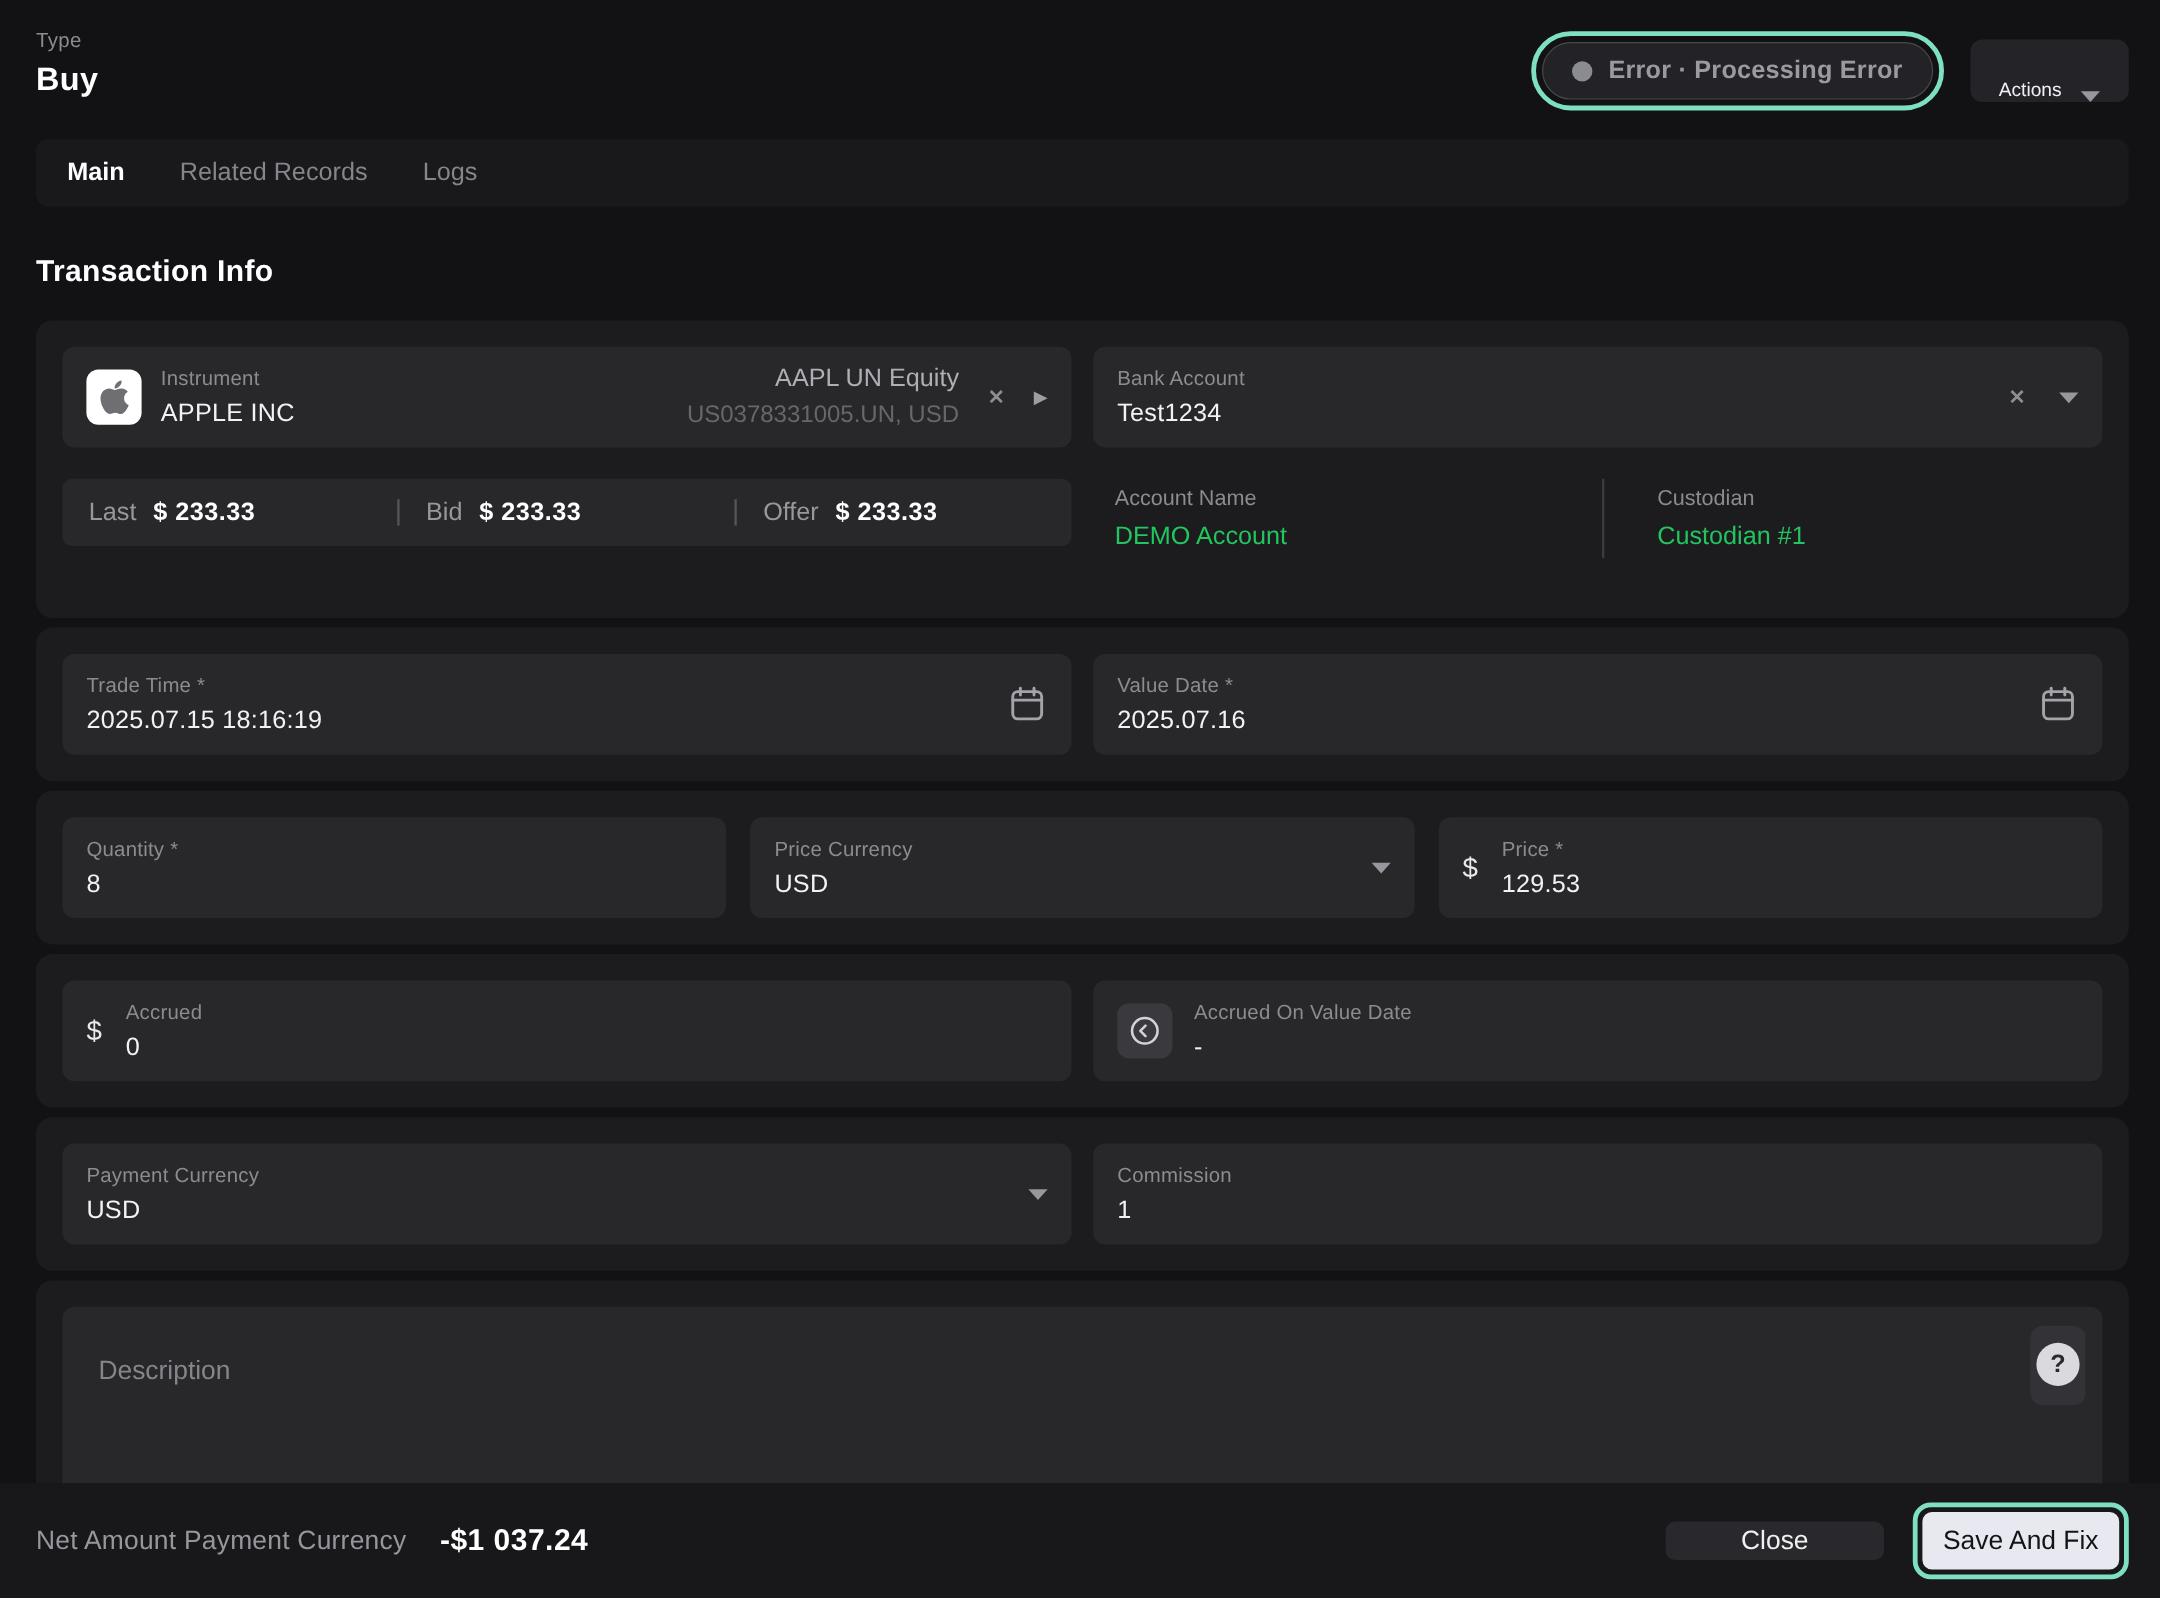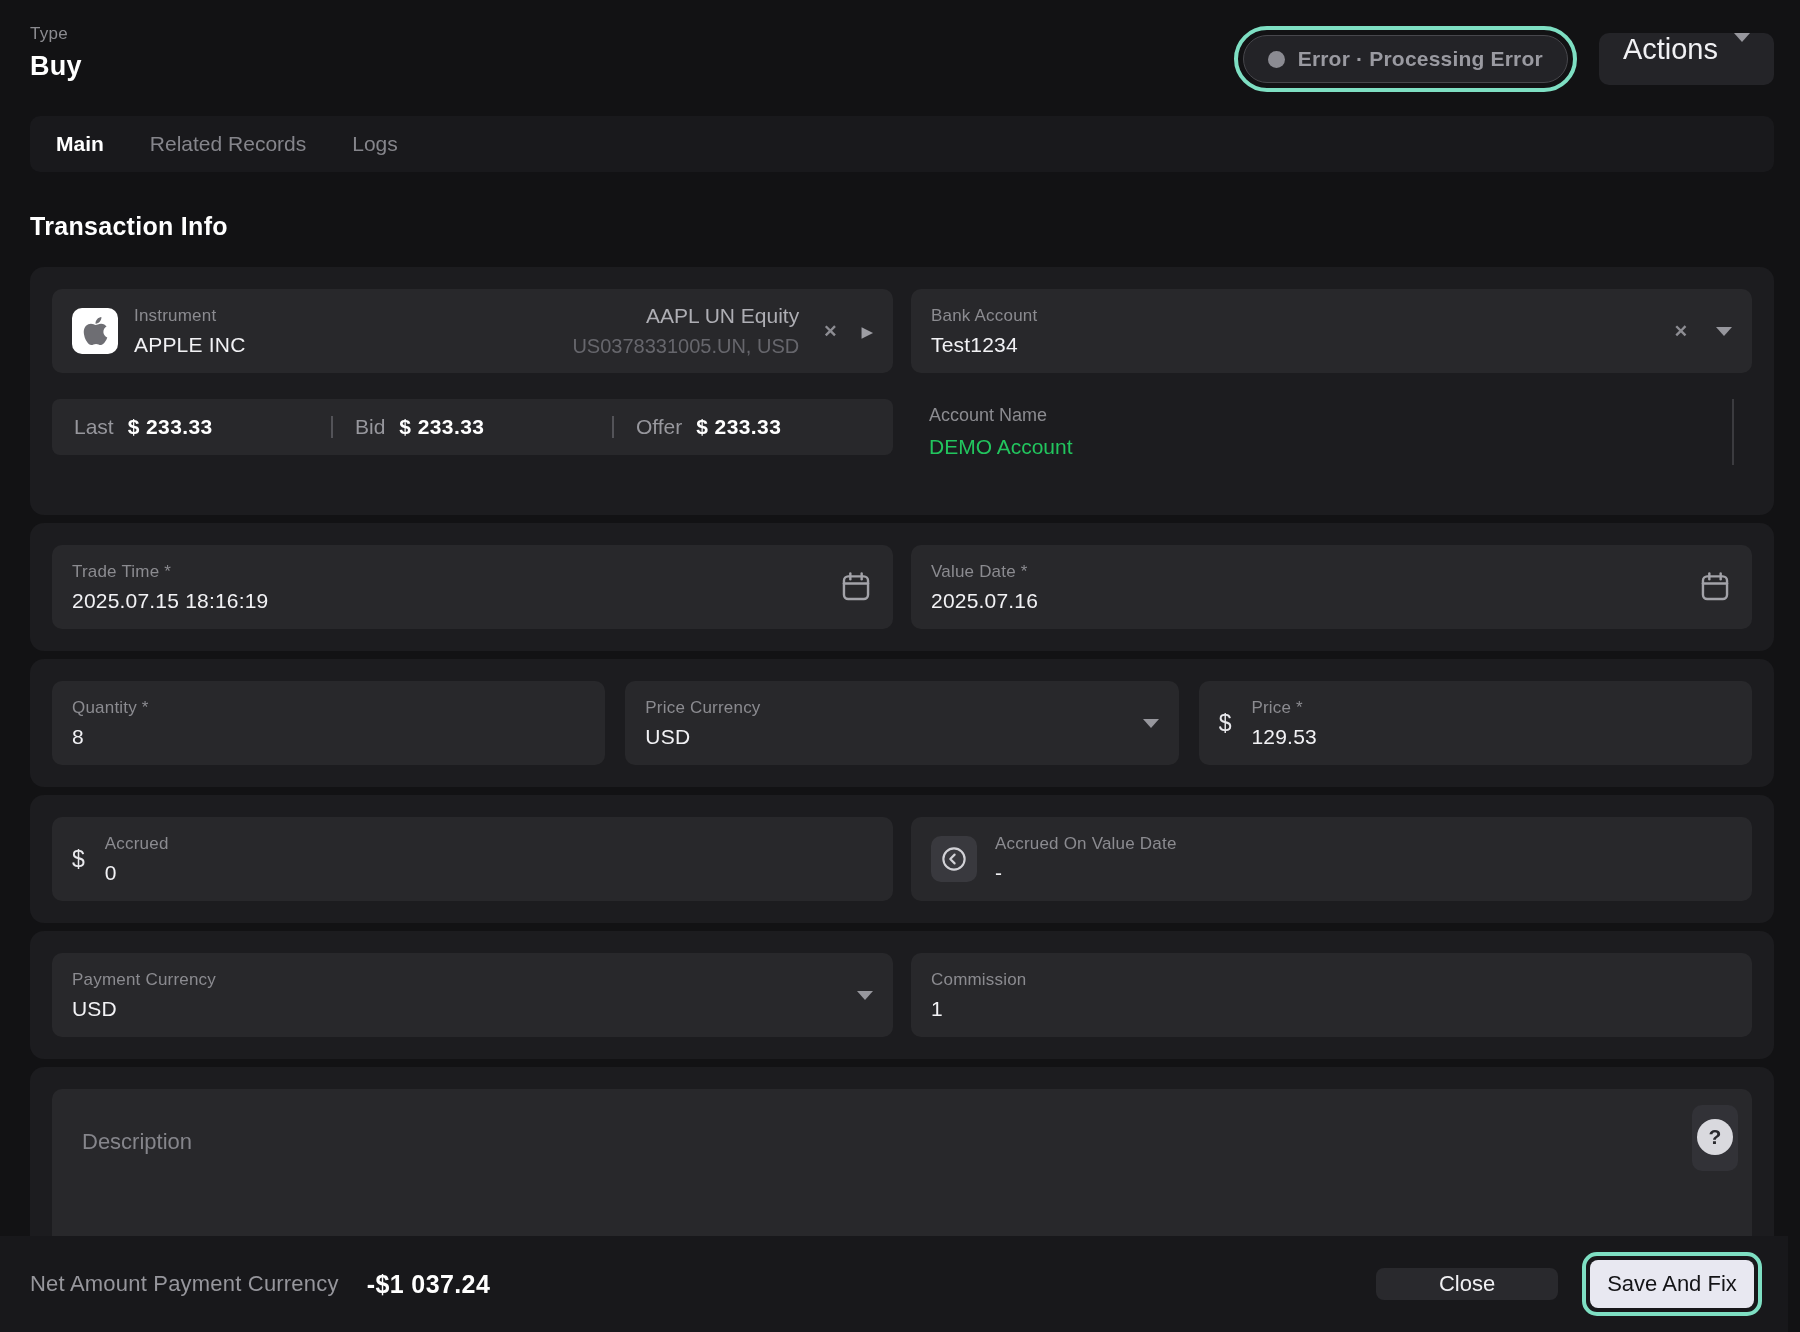--- a/index.html
+++ b/index.html
@@ -23,24 +23,24 @@
   .status-badge {
     display:flex; align-items:center; gap:13px;
     height:48px; padding:0 24px;
     background:#232327; border:1.5px solid #47474c; border-radius:26px;
     cursor:pointer;
   }
   .status-dot { width:17px; height:17px; border-radius:50%; background:#8b8b92; }
   .status-text { font-size:21px; font-weight:700; color:#9a9aa1; letter-spacing:.2px; white-space:nowrap; }
 
   .actions-btn {
-    display:flex; align-items:flex-start; gap:16px;
+    display:flex; align-items:flex-end; gap:16px;
     height:52px; padding:0 24px;
     background:#242428; border:none; border-radius:10px;
-    color:#f1f1f4; font-size:29px; font-family:inherit; cursor:pointer;
+    color:#f1f1f4; font-size:16px; font-family:inherit; cursor:pointer;
   }
   .caret-down { width:0; height:0; border-left:8px solid transparent; border-right:8px solid transparent; border-top:9px solid #97979d; }
 
   
   .tabbar {
     margin:24px 26px 0 30px; height:56px;
     background:#19191c; border-radius:10px;
     display:flex; align-items:center; padding:0 26px; gap:46px;
   }
   .tab { font-size:21px; color:#85858b; cursor:pointer; white-space:nowrap; }
@@ -99,21 +99,21 @@
   .desc-input {
     width:100%; height:100%; background:transparent; border:none; outline:none; resize:none;
     font-family:inherit; font-size:22px; color:#e8e8ec;
   }
   .desc-input::placeholder { color:#85858b; }
   .help-wrap { position:absolute; top:16px; right:14px; width:46px; height:66px; background:#323237; border-radius:10px; display:flex; align-items:flex-start; justify-content:center; padding-top:14px; cursor:pointer; }
   .help-circle { width:36px; height:36px; border-radius:50%; background:#d9d9de; color:#2a2a2e; font-size:21px; font-weight:700; display:flex; align-items:center; justify-content:center; }
 
   
   .footer {
-    position:absolute; left:0; right:12px; bottom:0; height:96px;
+    position:absolute; left:0; right:0; bottom:0; height:96px;
     background:#18181b; z-index:10;
     display:flex; align-items:center; justify-content:space-between;
     padding:0 26px 0 30px;
   }
   .net { display:flex; align-items:center; gap:28px; }
   .net-label { font-size:22px; color:#96969c; letter-spacing:.2px; }
   .net-value { font-size:25px; font-weight:700; color:#ffffff; letter-spacing:.4px; }
   .footer-btns { display:flex; align-items:center; gap:24px; }
   .close-btn { width:182px; height:32px; background:#29292d; color:#f0f0f3; font-size:22px; border:none; border-radius:8px; font-family:inherit; cursor:pointer; }
   .save-ring { border:4px solid #7EDFC3; border-radius:15px; padding:4px; }
@@ -202,20 +202,24 @@
           <span class="quote-value">$ 233.33</span>
         </div>
       </div>
 
       <div class="account-info">
         <div class="ai-stack">
           <div class="ai-label">Account Name</div>
           <div class="ai-value">DEMO Account</div>
         </div>
         <div class="v-div"></div>
+        <div class="ai-stack second">
+          <div class="ai-label">Custodian</div>
+          <div class="ai-value">Custodian #1</div>
+        </div>
       </div>
     </div>
   </section>
 
   <section class="panel">
     <div class="grid-2">
       <div class="field">
         <div>
           <div class="f-label">Trade Time *</div>
           <div class="f-value">2025.07.15 18:16:19</div>

